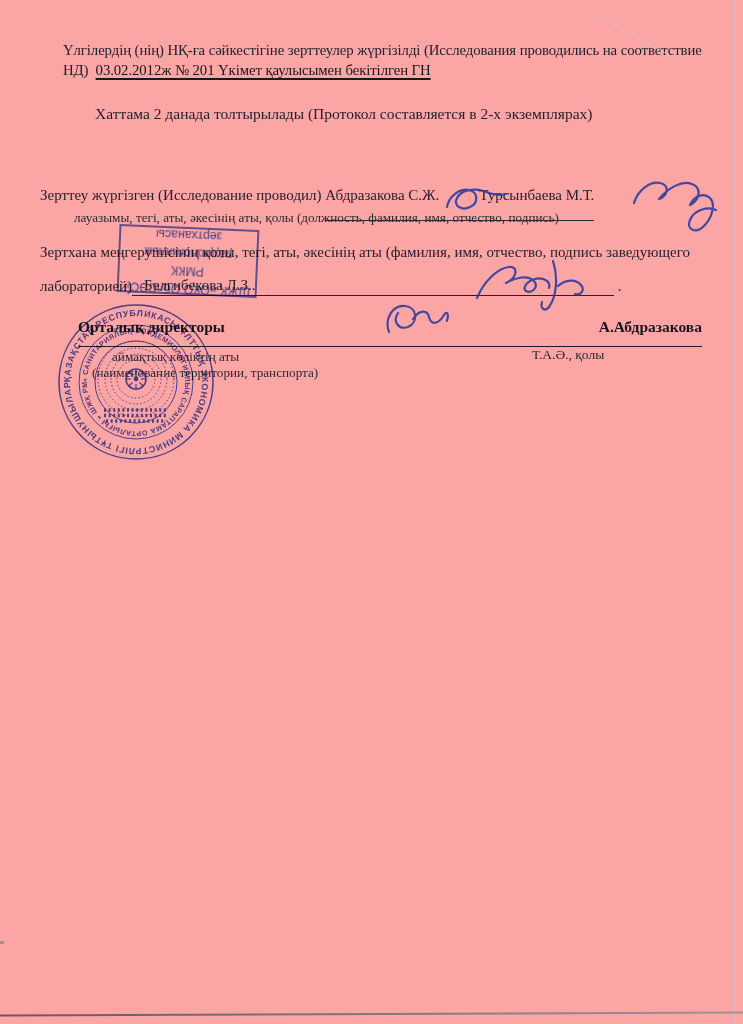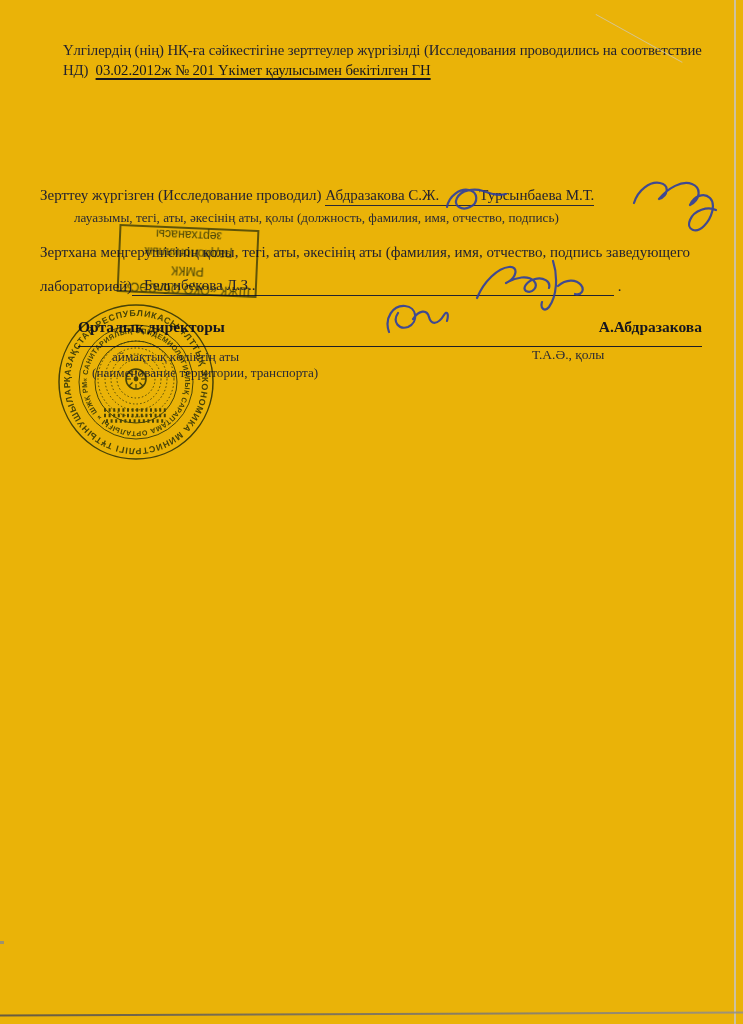--- a/index.html
+++ b/index.html
@@ -1,29 +1,29 @@
 <!DOCTYPE html>
 <html><head>
 <meta charset="utf-8">
 <style>
   html,body{margin:0;padding:0;background:#e8e8e8;}
   .page{
     position:relative;width:743px;height:1024px;margin:0 auto;
-    background:#eab308;overflow:hidden;
+    background:#fca5a5;overflow:hidden;
     font-family:"Liberation Serif", serif;color:#232230;
   }
   .abs{position:absolute;}
   .pre{white-space:pre-wrap;}
   .nowrap{white-space:nowrap;}
   .b{font-weight:bold;color:#17171f;}
   .u-bold{font-weight:normal;color:#17171f;text-decoration:underline;text-decoration-thickness:1.5px;text-underline-offset:3px;}
   .header-block{left:63px;top:40px;font-size:14.8px;line-height:20px;letter-spacing:-0.1px;}
   .note{left:95px;top:105px;font-size:15.5px;}
   .row-researcher{left:40px;top:187px;font-size:15px;display:flex;align-items:baseline;}
-  .sig-line{display:inline-flex;align-items:baseline;border-bottom:1.6px solid #2a2a35;padding-bottom:1px;}
+  .sig-line{display:inline-flex;align-items:baseline;border-bottom:1.6px solid #2a2a35;padding-bottom:16px;}
   .sig-gap{display:inline-block;width:40px;}
   .caption{font-size:13.2px;color:#2a2a35;}
   .lab-line1{left:40px;top:244px;font-size:15px;width:660px;}
   .row-lab2{left:40px;top:277px;font-size:15px;display:flex;align-items:center;}
   .lab-underline{display:inline-block;width:470px;border-bottom:1.7px solid #23232e;padding-bottom:1px;padding-left:12px;}
   .row-director{left:78px;top:318px;width:624px;display:flex;justify-content:space-between;align-items:baseline;
     border-bottom:1.8px solid #1d1d26;padding-bottom:10px;font-size:15.5px;}
   .rect-stamp{
     left:118px;top:227px;width:136px;height:64px;
     transform:rotate(182.5deg);
@@ -46,20 +46,21 @@
 
 <div class="page">
 
   <div class="abs header-block">
     <div class="nowrap">Үлгілердің (нің) НҚ-ға сәйкестігіне зерттеулер жүргізілді (Исследования  проводились на соответствие</div>
     <div class="nowrap">
       <span class="pre">НД)  </span><span class="u-bold">03.02.2012ж № 201 Үкімет қаулысымен бекітілген ГН</span>
     </div>
   </div>
 
+  <div class="abs note nowrap">Хаттама 2 данада толтырылады (Протокол составляется в 2-х экземплярах)</div>
 
   <div class="abs row-researcher nowrap">
     <span class="pre">Зерттеу жүргізген (Исследование проводил) </span>
       <span class="sig-line">
         <span>Абдразакова С.Ж.</span>
         <span class="sig-gap"></span>
         <span>Турсынбаева М.Т.</span>
       </span>
   </div>
   <div class="abs lab-line1 nowrap">Зертхана меңгерушісінің  қолы, тегі, аты, әкесінің аты (фамилия, имя, отчество, подпись заведующего</div>

